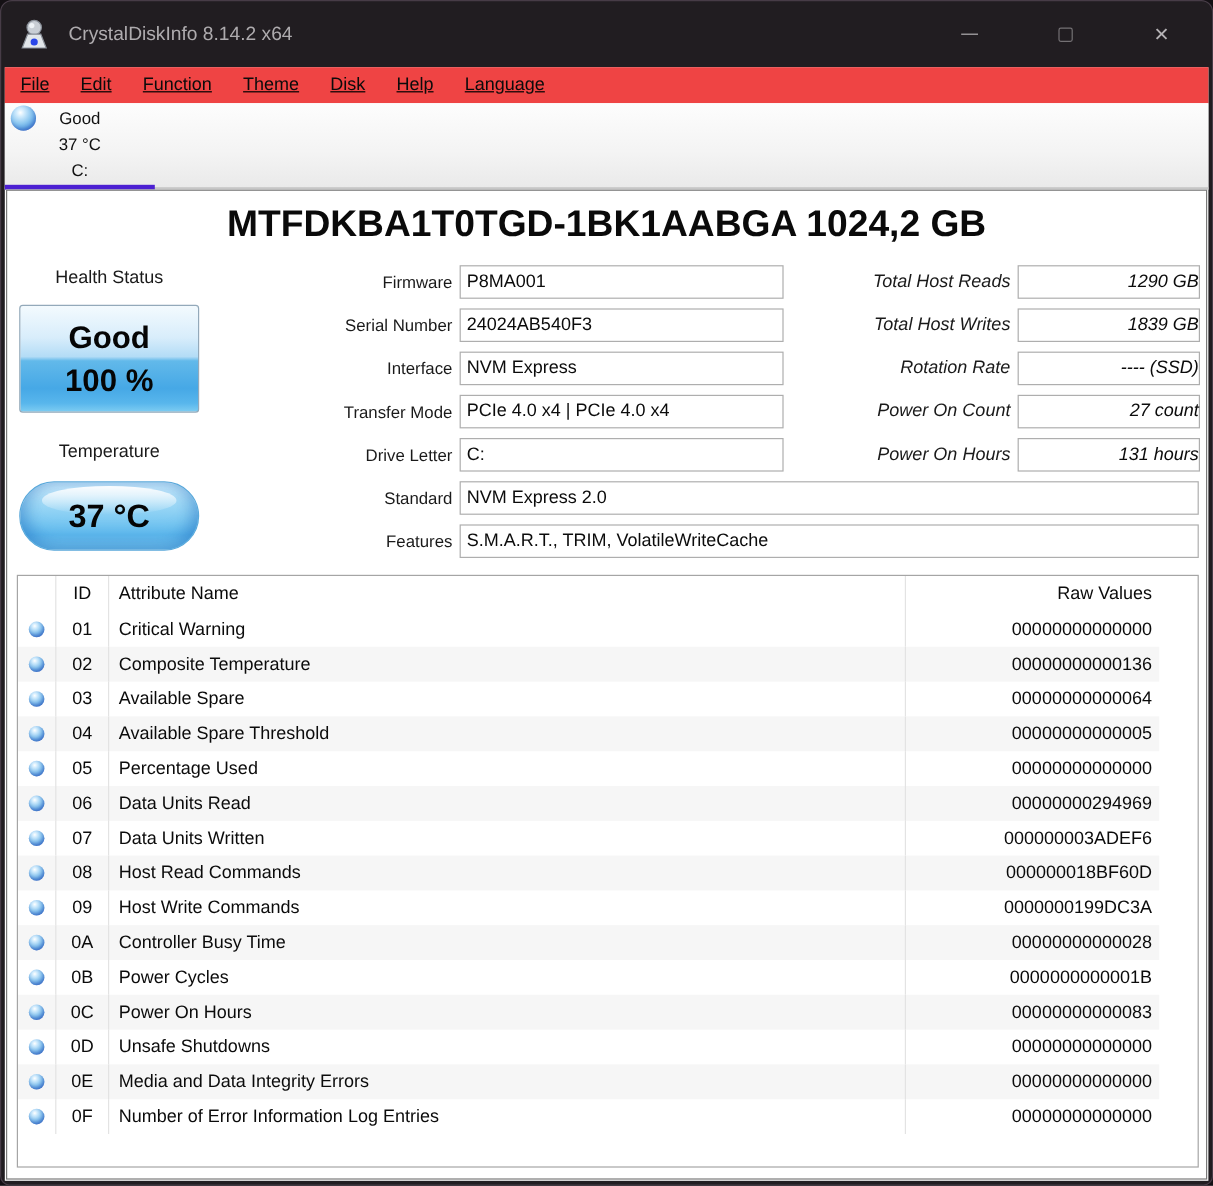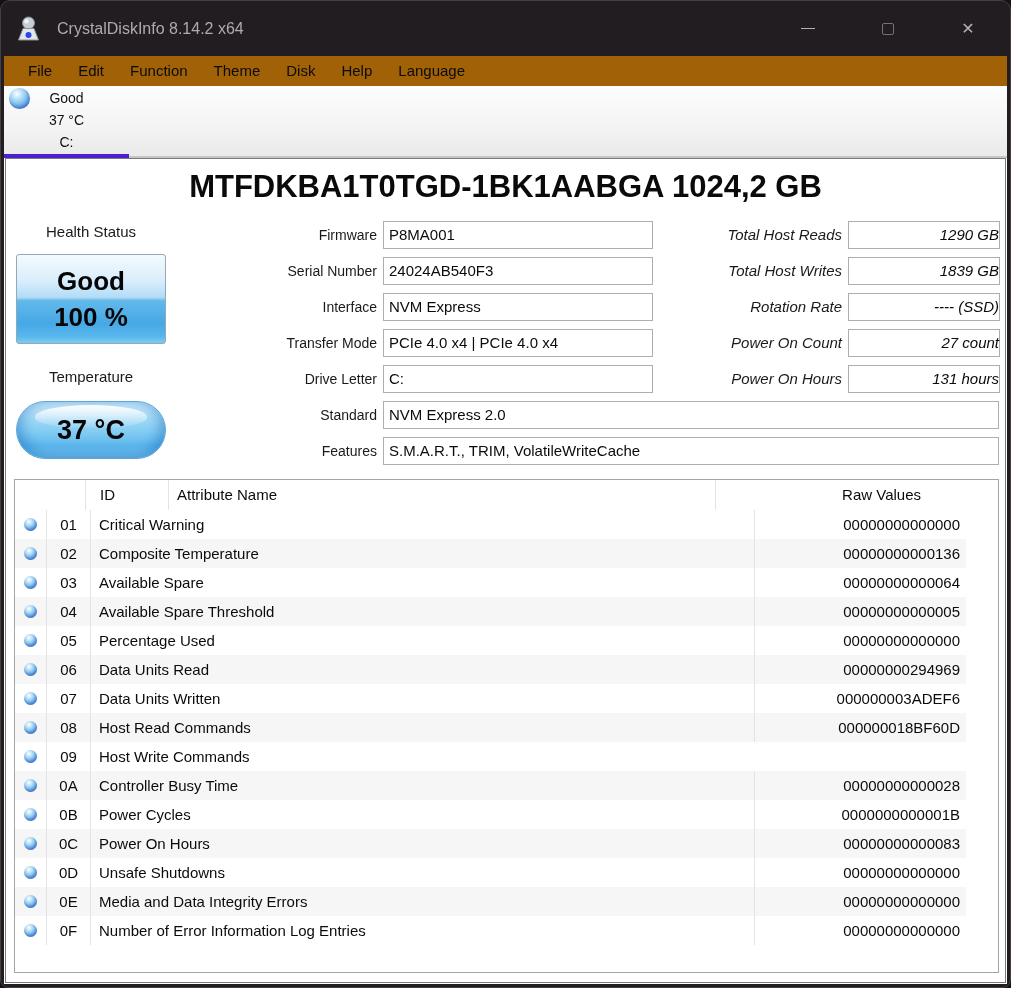--- a/index.html
+++ b/index.html
@@ -16,22 +16,22 @@
   .win-controls { position:absolute; right:2px; top:0; height:55px; display:flex; }
   .win-btn { width:80px; height:55px; display:flex; align-items:center; justify-content:center;
              color:#b9b6b9; font-size:15px; cursor:default; }
   .glyph-min { width:14px; height:1px; background:#b1aeb1; }
   .glyph-max { width:12px; height:12px; border:1px solid #747174; border-radius:2px; }
   .glyph-close { font-size:16px; color:#b5b2b5; }
 
   
   .chrome-bg { position:absolute; left:3px; right:3px; top:55px; bottom:3px; background:#ffffff; }
 
-  .menubar { position:absolute; left:3px; right:3px; top:55px; height:30px; background:#a16207;
-             display:flex; padding-left:11px; }
+  .menubar { position:absolute; left:3px; right:3px; top:55px; height:30px; background:#ef4444;
+             display:flex; padding-left:0;text-decoration:underline; }
   .menu-item { padding:0 13px; line-height:30px; font-size:15px; color:#0b0b0b; cursor:default; }
 
   .tabstrip { position:absolute; left:3px; right:3px; top:85px; height:72px;
               background:linear-gradient(180deg,#fdfdfd 0%,#f4f4f4 55%,#e9e9e9 100%); }
   .strip-line { position:absolute; left:0; right:0; bottom:0; height:2px; background:#c6c6c6; }
   .active-underline { position:absolute; left:0; bottom:0; height:4px; width:125px; }
   .drive-tab { position:absolute; left:0; top:0; width:125px; height:68px; cursor:default; }
   .tab-lines { position:absolute; left:0; top:1px; width:125px; text-align:center;
                font-size:14px; color:#111; }
   .tab-lines div { line-height:22px; }
@@ -85,21 +85,21 @@
                   flex-direction:column; gap:8px;font-style:italic; }
   .right-row { display:flex; height:28px; }
   .right-label { flex:1; text-align:right; padding-right:6px; line-height:28px;
                  font-size:15px; color:#1a1a1a; }
   .right-box { width:152px; height:28px; background:#fff; border:1px solid #aeaeae;
                font-size:15px; line-height:26px; padding-right:0; text-align:right; color:#0b0b0b; }
 
   
   .smart-table { position:absolute; top:320px; left:8px; right:6px; bottom:9px;
                  border:1px solid #a5a5a5; background:#fff; overflow:hidden; }
-  .t-header { display:flex; height:30px; line-height:30px; font-size:15px; color:#0b0b0b;gap:39px; }
+  .t-header { display:flex; height:30px; line-height:30px; font-size:15px; color:#0b0b0b; }
   .t-row { display:flex; height:29px; line-height:29px; font-size:15px; color:#0b0b0b; cursor:default; }
   .c-orb  { width:31px; flex:none; display:flex; align-items:center; justify-content:center; }
   .c-id   { width:44px; flex:none; text-align:center; border-left:1px solid #e3e3e3; }
   .c-name { flex:1; padding-left:8px; border-left:1px solid #e3e3e3; overflow:hidden; white-space:nowrap; }
   .c-raw  { width:212px; flex:none; text-align:right; padding-right:6px; border-left:1px solid #e3e3e3; }
   .c-blank{ width:32px; flex:none; }
   .t-row:nth-child(even) .shade { background:#f6f6f6; }
   .orb.small { width:13px; height:13px; }
 </style>
 </head>
@@ -333,20 +333,21 @@
             <div class="c-raw shade">000000018BF60D</div>
             <div class="c-blank"></div>
           </div>
 
           <div class="t-row">
             <div class="c-orb shade">
               <span class="orb small"></span>
             </div>
             <div class="c-id shade">09</div>
             <div class="c-name shade">Host Write Commands</div>
+            <div class="c-raw shade">0000000199DC3A</div>
             <div class="c-blank"></div>
           </div>
 
           <div class="t-row">
             <div class="c-orb shade">
               <span class="orb small"></span>
             </div>
             <div class="c-id shade">0A</div>
             <div class="c-name shade">Controller Busy Time</div>
             <div class="c-raw shade">00000000000028</div>

